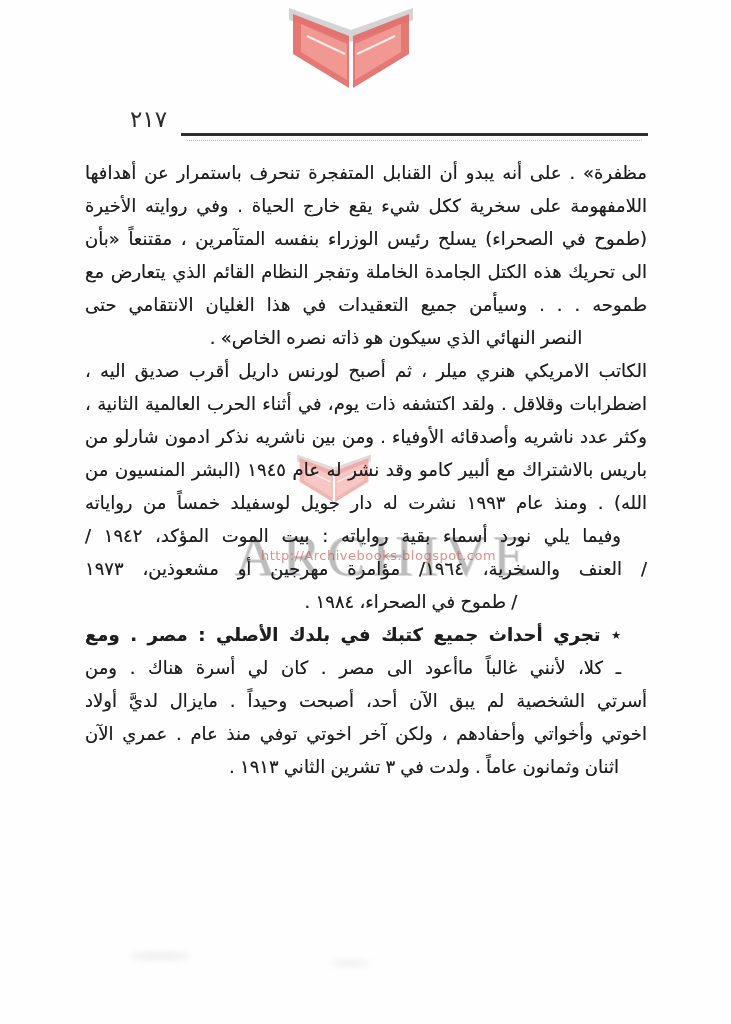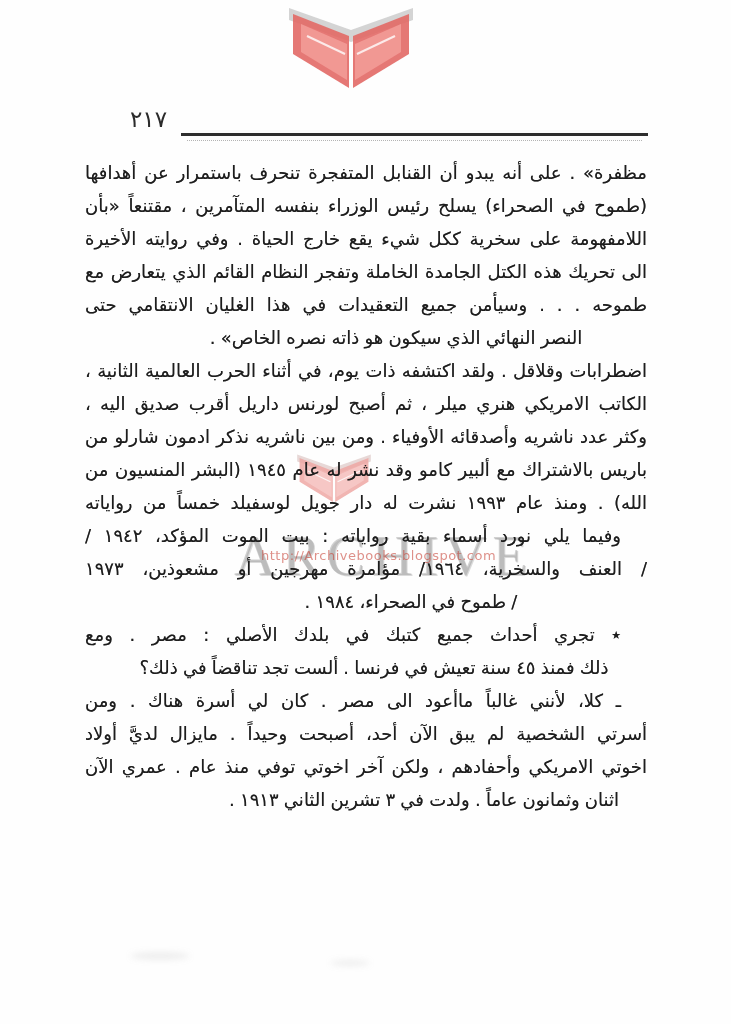--- a/index.html
+++ b/index.html
@@ -50,21 +50,21 @@
     position:absolute;left:85px;top:156px;width:562px;
     direction:rtl;z-index:1;
     font-size:18px;line-height:33px;
     color:#1d1d1d;
     word-spacing:-0.5px;
     text-shadow:0 0 .4px rgba(0,0,0,.55);
   }
   .line{display:block;text-align:justify;text-align-last:justify;}
   .ind{text-indent:26px;}
   .end{text-align:left;text-align-last:center;}
-  .b{font-weight:normal;}
+  .b{font-weight:bold;}
 
   
   .smudge{position:absolute;background:rgba(120,120,120,.12);filter:blur(3px);border-radius:50%;}
   .sm1{left:130px;top:952px;width:60px;height:8px;}
   .sm2{left:330px;top:960px;width:40px;height:6px;}
 </style>
 </head>
 <body>
 
 <div class="page">
@@ -92,50 +92,49 @@
   <div class="wm archive-text">ARCHIVE</div>
   <div class="wm wm-url">http://Archivebooks.blogspot.com</div>
 
   <span class="pagenum">٢١٧</span>
   <span class="rule"></span>
 
   <div class="bodytext">
 
     <div>
       <div class="line">مظفرة» . على أنه يبدو أن القنابل المتفجرة تنحرف باستمرار عن أهدافها</div>
+      <div class="line">اللامفهومة على سخرية ككل شيء يقع خارج الحياة . وفي روايته الأخيرة</div>
       <div class="line">(طموح في الصحراء) يسلح رئيس الوزراء بنفسه المتآمرين ، مقتنعاً «بأن</div>
-      <div class="line">اللامفهومة على سخرية ككل شيء يقع خارج الحياة . وفي روايته الأخيرة</div>
       <div class="line">الى تحريك هذه الكتل الجامدة الخاملة وتفجر النظام القائم الذي يتعارض مع</div>
       <div class="line">طموحه . . .  وسيأمن جميع التعقيدات في هذا الغليان الانتقامي حتى</div>
       <div class="line end" style="padding-left:60px">النصر النهائي الذي سيكون هو ذاته نصره الخاص» .</div>
     </div>
 
     <div>
+      <div class="line">الكاتب الامريكي هنري ميلر ، ثم أصبح لورنس داريل أقرب صديق اليه ،</div>
       <div class="line">اضطرابات وقلاقل . ولقد اكتشفه ذات يوم، في أثناء الحرب العالمية الثانية ،</div>
-      <div class="line">الكاتب الامريكي هنري ميلر ، ثم أصبح لورنس داريل أقرب صديق اليه ،</div>
       <div class="line">وكثر عدد ناشريه وأصدقائه الأوفياء . ومن بين ناشريه نذكر ادمون شارلو من</div>
       <div class="line">باريس بالاشتراك مع ألبير كامو وقد نشر له عام ١٩٤٥ (البشر المنسيون من</div>
       <div class="line">الله) . ومنذ عام ١٩٩٣ نشرت له دار جويل لوسفيلد خمساً من رواياته</div>
     </div>
 
     <div>
       <div class="line ind">وفيما يلي نورد أسماء بقية رواياته : بيت الموت المؤكد، ١٩٤٢ /</div>
       <div class="line">/ العنف والسخرية، ١٩٦٤/ مؤامرة مهرجين أو مشعوذين، ١٩٧٣</div>
       <div class="line end" style="padding-left:90px">/ طموح في الصحراء، ١٩٨٤ .</div>
     </div>
 
     <div>
       <div class="line ind b">٭ تجري أحداث جميع كتبك في بلدك الأصلي : مصر . ومع</div>
-      <div class="line end b" style="padding-left:16px">ذلك فمنذ ٤٥ سنة تعيش في فرنسا . ألست تجد تناقضاً في ذلك؟</div>
     </div>
 
     <div>
       <div class="line ind">ـ كلا، لأنني غالباً ماأعود الى مصر . كان لي أسرة هناك . ومن</div>
       <div class="line">أسرتي الشخصية لم يبق الآن أحد، أصبحت وحيداً . مايزال لديَّ أولاد</div>
-      <div class="line">اخوتي الامريكي وأحفادهم ، ولكن آخر اخوتي توفي منذ عام . عمري الآن</div>
+      <div class="line">اخوتي وأخواتي وأحفادهم ، ولكن آخر اخوتي توفي منذ عام . عمري الآن</div>
       <div class="line end" style="padding-left:116px">اثنان وثمانون عاماً . ولدت في ٣ تشرين الثاني ١٩١٣ .</div>
     </div>
 
   </div>
 
   <div class="smudge sm1"></div>
   <div class="smudge sm2"></div>
 </div>
 
 </body></html>

